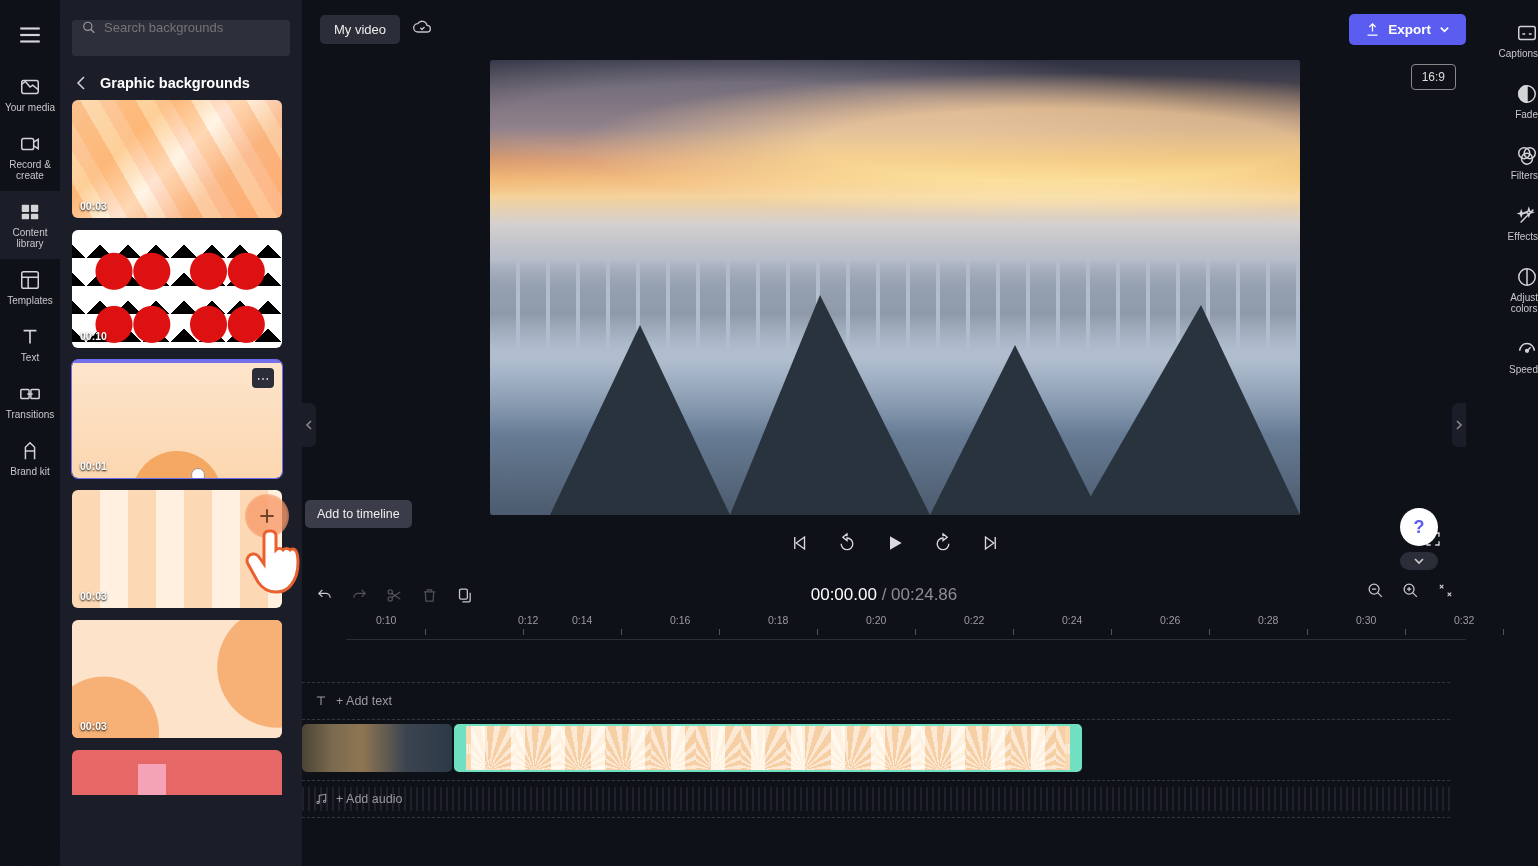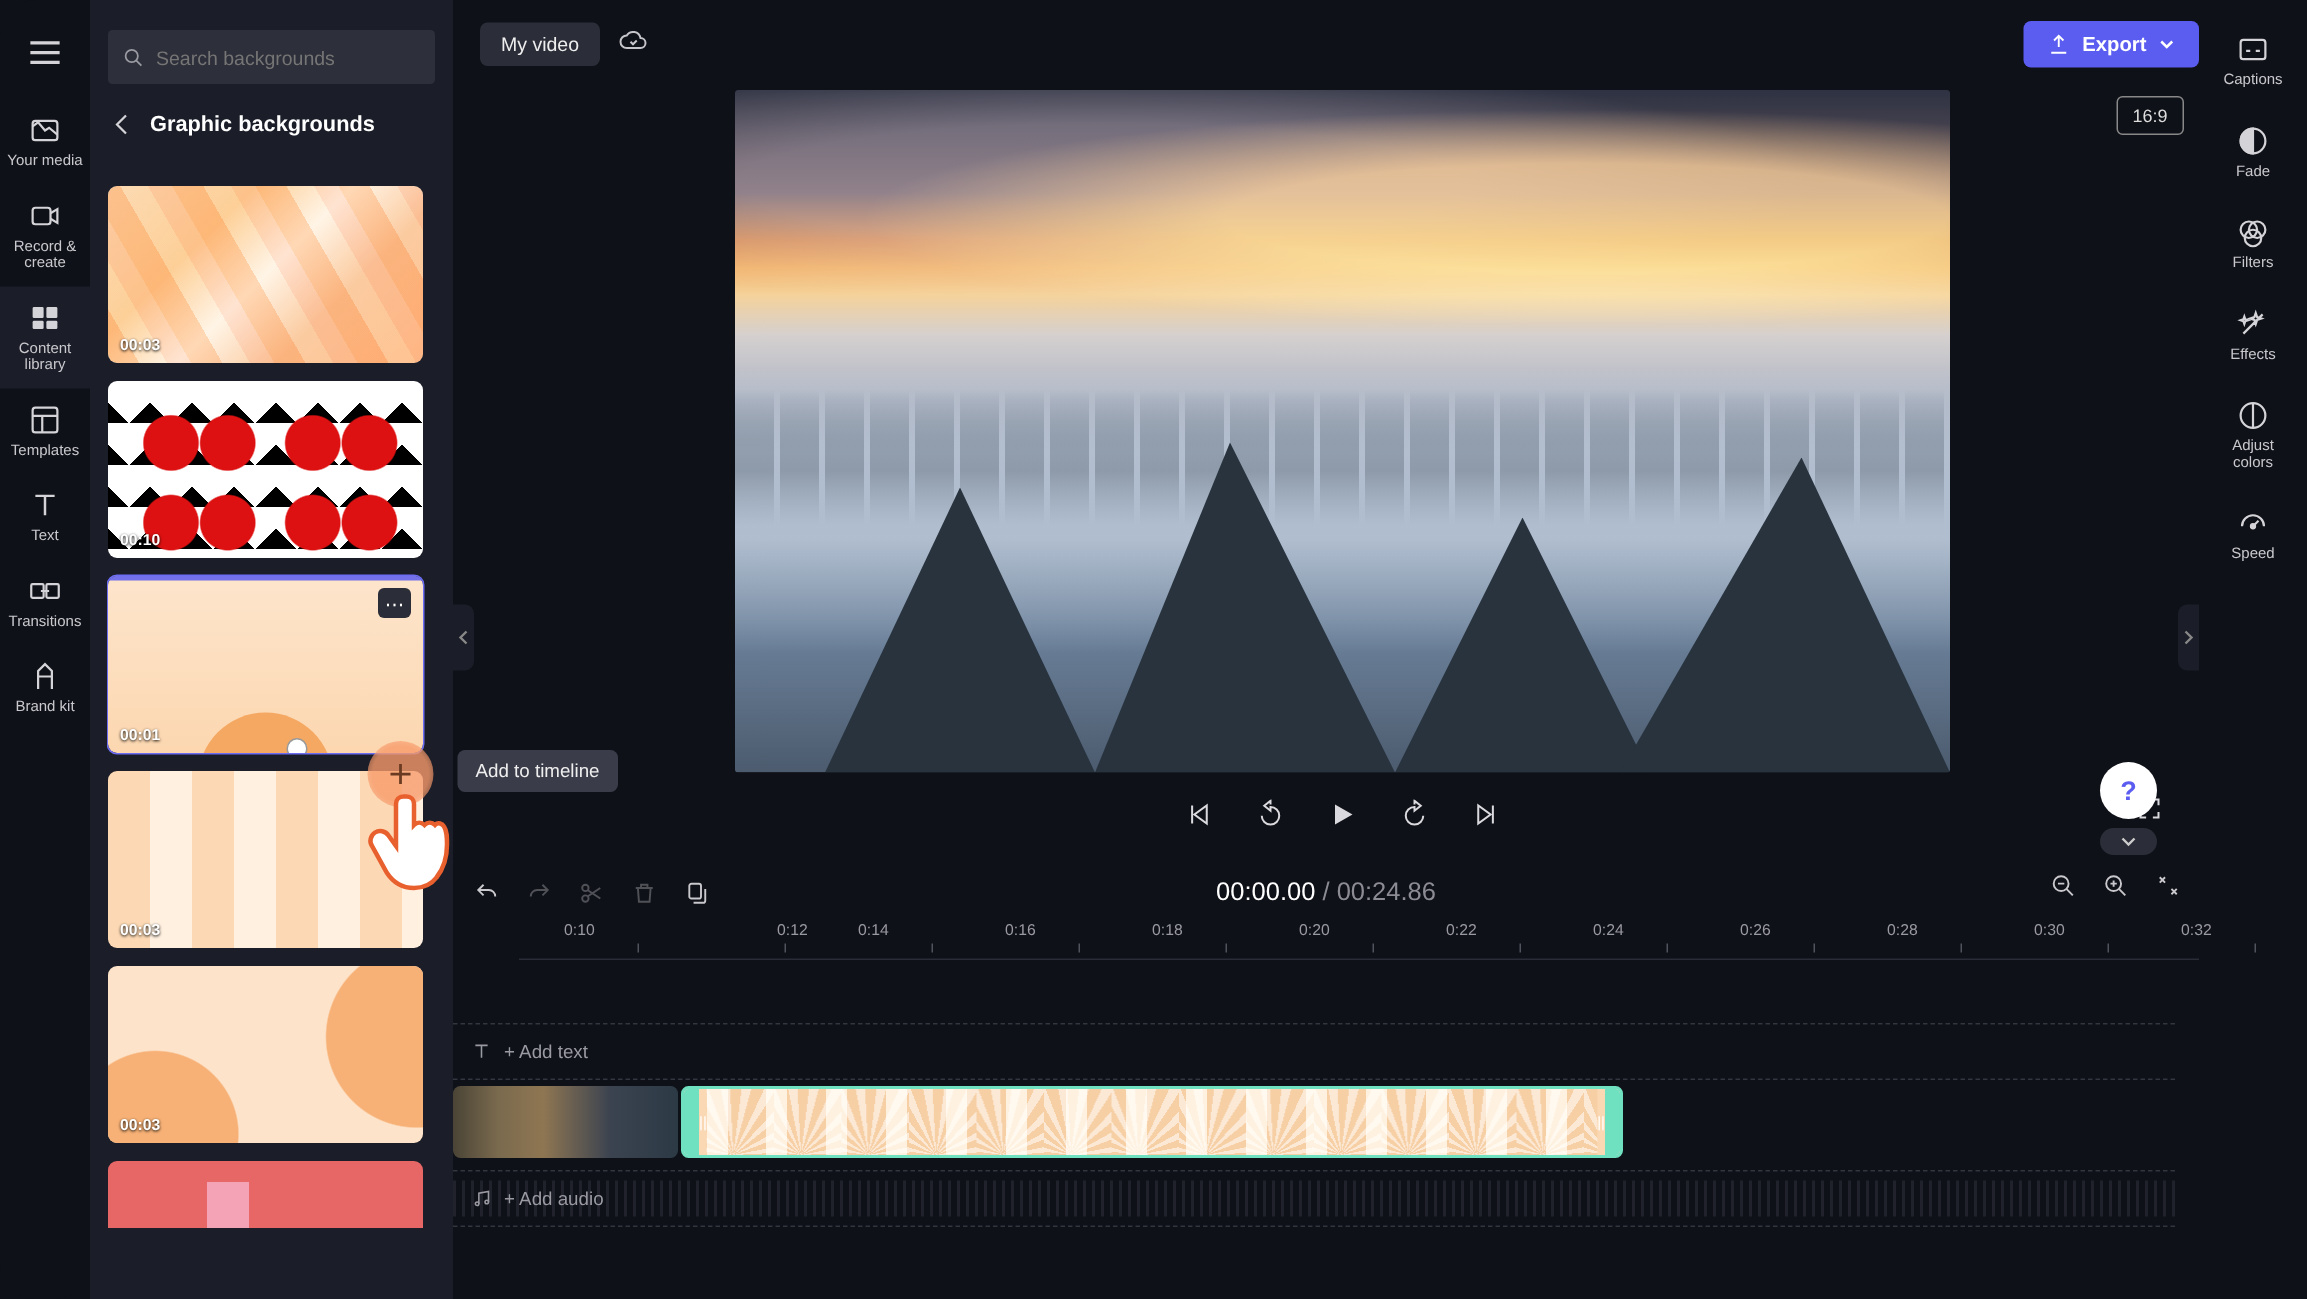--- a/index.html
+++ b/index.html
@@ -26,27 +26,27 @@
 
 .content-panel {
   position: absolute; left: 60px; top: 0; width: 242px; height: 100%;
   background: #1b1d28; padding: 10px 0 0 0; overflow: hidden;
 }
 .chip-row { display: flex; gap: 6px; padding: 0 12px; }
 .chip { padding: 5px 10px 6px; border-radius: 4px; font-size: 12.5px; }
 .chip-all { background: #2d2f3a; color: #ddd; }
 .chip-tag { background: #5b5cf0; color: #fff; display: flex; align-items: center; gap: 7px; }
 .chip-tag .x { font-size: 13px; }
-.search-bar { margin: 10px 12px; background: #2d2f3a; border-radius: 3px; height: 36px; display: flex; align-items: center; padding: 0 10px; gap: 8px; }
+.search-bar { margin: 10px 12px; background: #2d2f3a; border-radius: 3px; height: 36px; display: flex; align-items: flex-start; padding: 0 10px; gap: 8px; }
 .search-bar input { background: transparent; border: none; outline: none; color: #bbb; font-size: 13px; flex: 1; }
 .panel-header { display: flex; align-items: center; gap: 10px; padding: 8px 12px; }
 .panel-header .back { cursor: pointer; }
 .panel-header h3 { font-size: 14.5px; font-weight: 600; color: #fff; }
 .item-count { font-size: 12.5px; color: #bdbdc5; padding: 4px 12px 8px; }
-.thumbs { padding: 0 12px; height: 695px; overflow-y: auto; margin-top: 24px; }
+.thumbs { padding: 0 12px; height: 695px; overflow-y: auto; }
 .thumb { width: 210px; height: 118px; border-radius: 6px; margin-bottom: 12px; position: relative; overflow: hidden; }
 .thumb .dur { position: absolute; left: 8px; bottom: 6px; font-size: 10.5px; color: #fff; text-shadow: 0 1px 2px #000; font-weight:600; }
 .thumb .more { position: absolute; top: 8px; right: 8px; background: #2b2d38; border-radius: 4px; width: 22px; height: 20px; display: flex; align-items: center; justify-content: center; font-size: 13px; color:#fff; }
 .thumb.hovered { outline: 1px solid #6c6df2; }
 .thumb.hovered::after { content:""; position:absolute; left:0; right:0; bottom:0; height:3px; background:#5b5cf0; }
 .thumb .scrub { position:absolute; bottom:-4px; left:119px; width:14px; height:14px; background:#fff; border-radius:50%; border:1px solid #999; }
 
 .art-swirl { background: linear-gradient(135deg,#fce4c7 0%,#fdd9a8 30%,#fff 50%,#fbd4b1 70%,#ffcba0 100%); }
 .art-swirl::before { content:""; position:absolute; inset:0; background: repeating-linear-gradient(60deg, rgba(255,200,150,.7) 0 18px, rgba(255,240,220,.7) 18px 34px, rgba(255,210,180,.6) 34px 48px); mix-blend-mode: multiply; border-radius:6px; }
 .art-hearts { background:#fff; background-image:
@@ -89,21 +89,21 @@
 .preview .ridge { position:absolute; left:0; right:0; top:44%; height:90px; background: linear-gradient(transparent, rgba(60,74,90,.55) 40%, rgba(60,74,90,.75) 60%, transparent);
   -webkit-mask: repeating-linear-gradient(90deg,#000 0 26px, transparent 26px 30px);}
 
 .aspect { position:absolute; right:82px; top:64px; border:1px solid #888; border-radius:4px; padding:5px 10px; font-size:12px; color:#ddd; }
 
 .playback { position:absolute; left:490px; top:525px; width:810px; height:36px; display:flex; align-items:center; gap:28px; justify-content:center; }
 .playback .pc { color:#d9d9de; cursor:pointer; }
 .fullscreen { position:absolute; right:96px; top:530px; cursor:pointer; color:#d9d9de; }
 
 .right-rail { position:absolute; right:0; top:0; width:72px; height:100%; background:#0f1118; display:flex; flex-direction:column; align-items:center; padding-top:10px; }
-.right-rail .ritem { display:flex; flex-direction:column; align-items:center; padding:12px 0; cursor:pointer; width:100%; }
+.right-rail .ritem { display:flex; flex-direction:column; align-items:flex-end; padding:12px 0; cursor:pointer; width:100%; }
 .right-rail .ritem span { font-size:10px; color:#c8c8cd; margin-top:4px; text-align:center; line-height:11px; }
 .right-collapse { position:absolute; right:72px; top:403px; width:14px; height:44px; background:#1b1d28; border-radius:6px 0 0 6px; display:flex; align-items:center; justify-content:center; cursor:pointer;}
 
 .timeline-top { position:absolute; left:302px; right:72px; top:576px; height:38px; display:flex; align-items:center; padding:0 14px; gap:18px; }
 .tl-ic { color:#c8c8cd; cursor:pointer; }
 .tl-ic.dim { opacity:.35; }
 .tl-time { position:absolute; left:50%; transform:translateX(-50%); font-size:17px; }
 .tl-time .cur { color:#fff; }
 .tl-time .tot { color:#8c8c95; }
 .tl-zoom { position:absolute; right:84px; top:582px; display:flex; gap:18px; }

